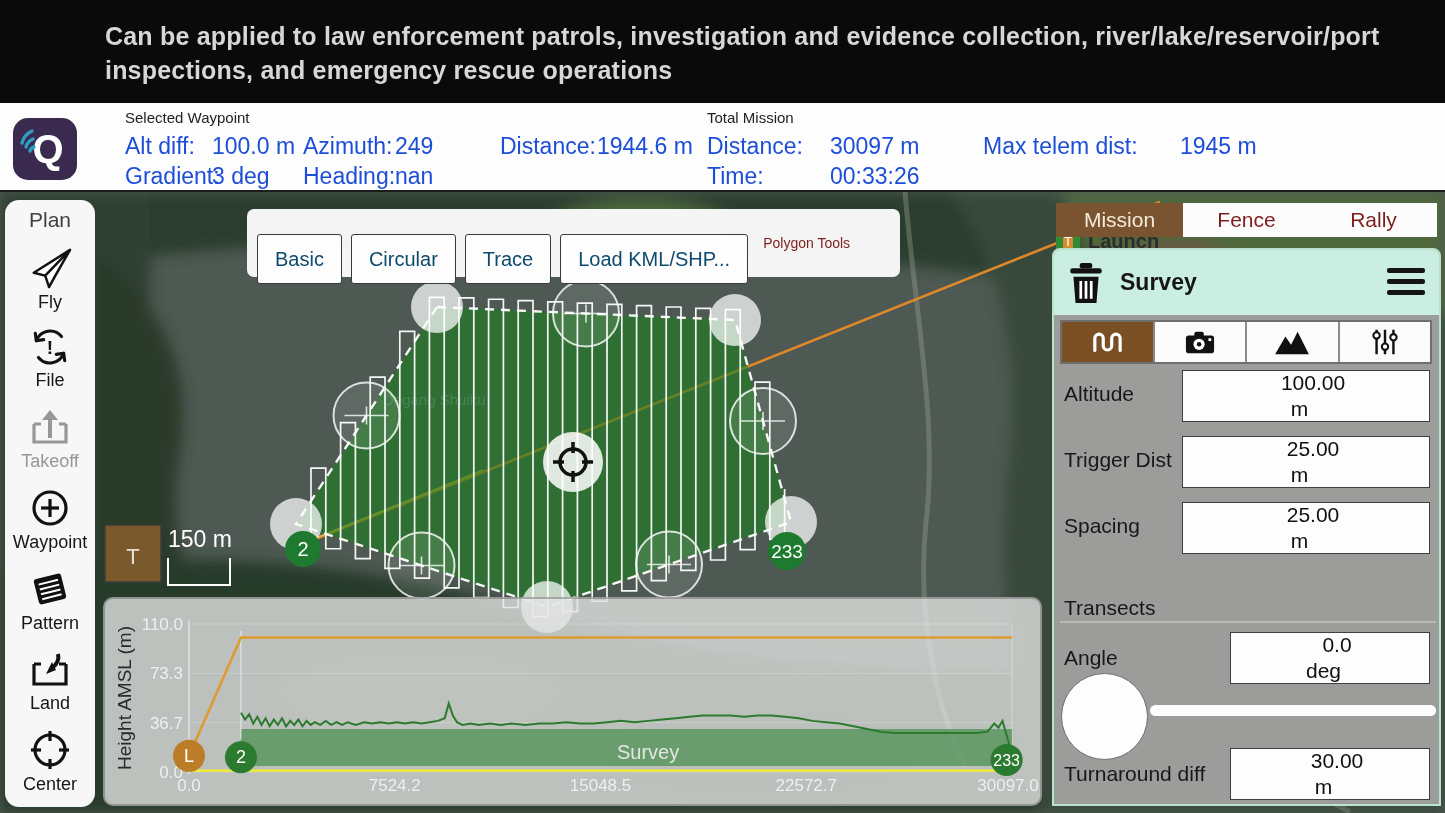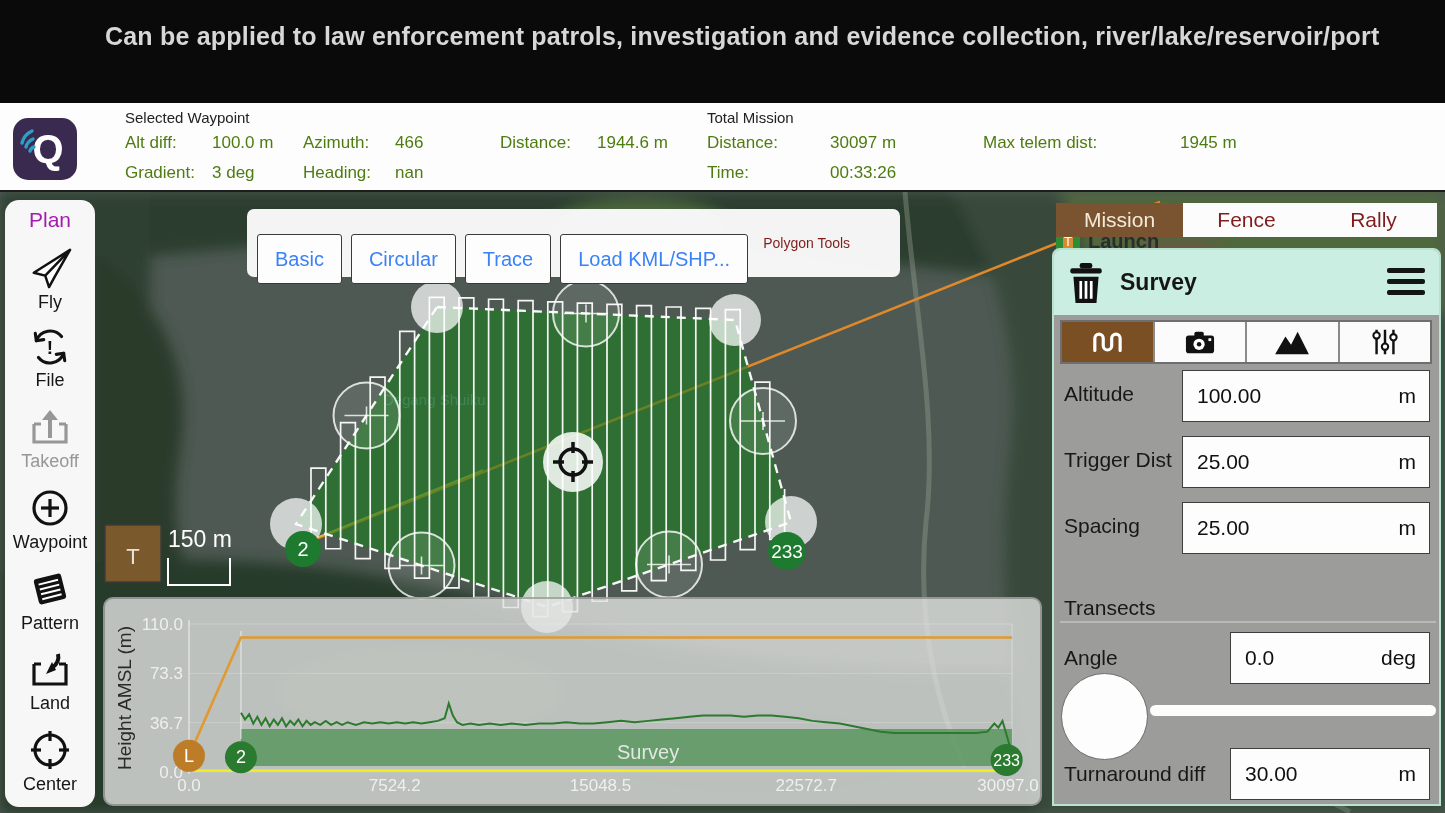--- a/index.html
+++ b/index.html
@@ -5,39 +5,39 @@
   html,body{margin:0;padding:0;background:#000;}
   #stage{position:relative;width:1445px;height:813px;overflow:hidden;
          font-family:"Liberation Sans",sans-serif;background:#47544b;padding-left:14px;}
   
   .banner{position:absolute;left:0;top:0;width:1445px;height:103px;background:#0a0a0a;z-index:20;}
   .banner .b-line{position:absolute;left:105px;color:#d7d7d7;font-size:25px;font-weight:700;letter-spacing:.2px;}
   .banner .b1{top:22px;} .banner .b2{top:56px;}
   
   .header{position:absolute;left:0;top:103px;width:1445px;height:89px;background:#fdfdfd;
           border-bottom:2px solid #1d1d1d;z-index:19;box-sizing:border-box;}
-  .header .hlbl,.header .hval{position:absolute;font-size:17px;color:#4d7c0f;white-space:nowrap;}
+  .header .hlbl,.header .hval{position:absolute;font-size:23px;color:#1d4ed8;white-space:nowrap;}
   .header .htitle{position:absolute;font-size:15px;color:#222;white-space:nowrap;}
   .logo{position:absolute;left:12px;top:14px;width:66px;height:64px;}
   
   .workspace{position:absolute;left:0;top:192px;width:1445px;height:621px;}
   #map{position:absolute;left:0;top:0;z-index:1;}
   
   .sidebar{position:absolute;left:5px;top:8px;width:90px;height:607px;background:rgba(253,253,253,.97);
            border-radius:14px;z-index:7;display:flex;flex-direction:column;align-items:center;
            justify-content:space-between;padding:8px 0 12px;box-sizing:border-box;}
-  .sb-title{font-size:21px;color:#a21caf;}
+  .sb-title{font-size:21px;color:#404040;}
   .sb-item{display:flex;flex-direction:column;align-items:center;gap:3px;cursor:pointer;}
   .sb-item span.lbl{font-size:18px;color:#161616;}
   .sb-item.disabled span.lbl{color:#979797;}
   
   .toolbar{position:absolute;left:247px;top:17px;width:653px;height:68px;background:rgba(250,250,250,.97);
            border-radius:7px;z-index:5;display:flex;align-items:center;padding:0 10px;box-sizing:border-box;gap:9px;}
   .tb-btn{height:48px;border:1.6px solid #3a3a3a;border-radius:3px;background:#fdfdfd;
-          font-size:20px;color:#3b82f6;display:flex;align-items:center;padding:0 17px;cursor:pointer;white-space:nowrap;margin-top:32px;}
+          font-size:20px;color:#0c4a6e;display:flex;align-items:center;padding:0 17px;cursor:pointer;white-space:nowrap;margin-top:32px;}
   .tb-label{font-size:14px;color:#7f1d1d;padding-left:6px;white-space:nowrap;}
   
   .launch-row{position:absolute;left:1056px;top:38px;z-index:3;display:flex;align-items:center;gap:8px;}
   .launch-ico{width:24px;height:22px;position:relative;background:#2e8b36;}
   .launch-ico i{position:absolute;left:7px;top:0;width:10px;height:22px;background:#d78a2e;
                 color:#fff;font-style:normal;font-size:13px;text-align:center;line-height:22px;}
   .launch-row .lbl{font-size:20px;color:#2c2c2c;font-weight:bold;}
   
   .rtabs{position:absolute;left:1056px;top:11px;width:381px;height:34px;z-index:6;display:flex;background:#fcfcfc;}
   .rtab{flex:1;display:flex;align-items:center;justify-content:center;font-size:21px;color:#7f1d1d;cursor:pointer;}
@@ -48,58 +48,59 @@
   .sheader{position:absolute;left:0;top:0;width:100%;height:65px;background:#cbeee3;display:flex;align-items:center;}
   .sheader .title{font-size:23px;font-weight:700;color:#161616;margin-left:14px;}
   .burger{position:absolute;right:14px;top:18px;width:38px;height:28px;cursor:pointer;}
   .burger div{height:5px;background:#141414;border-radius:2px;margin-bottom:6px;}
   .stabs{position:absolute;left:6px;top:70px;width:372px;height:44px;background:#8a8a8a;border:2px solid #6f6f6f;
          box-sizing:border-box;display:grid;grid-template-columns:1fr 1fr 1fr 1fr;gap:2px;}
   .stab{background:#fbfbfb;display:flex;align-items:center;justify-content:center;cursor:pointer;}
   .stab.active{background:#7a4f24;}
   .srow-lbl{position:absolute;left:10px;font-size:21px;color:#181818;white-space:nowrap;}
   .field{position:absolute;background:#fdfdfd;border:1.6px solid #3f3f3f;box-sizing:border-box;
-         display:flex;align-items:center;font-size:21px;color:#101010;cursor:text;}
+         display:flex;align-items:center;font-size:21px;color:#101010;cursor:text;flex-direction:column;}
   .field .val{padding-left:14px;flex:1;}
   .field .unit{padding-right:13px;}
   .divider{position:absolute;left:6px;width:376px;height:2px;background:#b9b9b7;}
   .slider-track{position:absolute;left:96px;top:455px;width:286px;height:11px;background:#fdfdfd;border-radius:6px;cursor:pointer;}
   .slider-knob{position:absolute;left:7px;top:423px;width:87px;height:87px;border-radius:50%;
                background:#fdfdfd;border:1.5px solid #6e6e6e;box-sizing:border-box;cursor:grab;}
   
   .chart-panel{position:absolute;left:103px;top:405px;width:939px;height:209px;z-index:4;
                background:rgba(226,228,226,.8);border:2px solid rgba(80,80,80,.4);
                border-radius:10px;box-sizing:border-box;}
   .chart-ytitle{position:absolute;left:-60px;top:88px;width:160px;text-align:center;
                 transform:rotate(-90deg);font-size:19px;color:#2a2a2a;}
   text{font-family:"Liberation Sans",sans-serif;}
 </style>
 </head>
 <body>
 <div id="stage">
 
 <div class="banner">
   <div class="b-line b1">Can be applied to law enforcement patrols, investigation and evidence collection, river/lake/reservoir/port</div>
+  <div class="b-line b2">inspections, and emergency rescue operations</div>
 </div>
 
 <div class="header">
   <svg class="logo" viewBox="0 0 66 64">
     <rect x="1" y="1" width="64" height="62" rx="15" fill="#3b2a4f"></rect>
     <text x="36" y="46" font-size="40" font-weight="bold" fill="#ffffff" text-anchor="middle">Q</text>
     <path d="M10,26 a18,18 0 0 1 10,-12" stroke="#2f9ec4" stroke-width="3.4" fill="none" stroke-linecap="round"></path>
     <path d="M14,30 a12,12 0 0 1 7,-8" stroke="#2f9ec4" stroke-width="3.4" fill="none" stroke-linecap="round"></path>
     <path d="M18,34 a6,6 0 0 1 4,-4" stroke="#2f9ec4" stroke-width="3.4" fill="none" stroke-linecap="round"></path>
   </svg>
   <span class="htitle" style="left:125px;top:6px">Selected Waypoint</span>
   <span class="hlbl" style="left:125px;top:30px">Alt diff:</span>
   <span class="hval" style="left:212px;top:30px">100.0 m</span>
   <span class="hlbl" style="left:125px;top:60px">Gradient:</span>
   <span class="hval" style="left:212px;top:60px">3 deg</span>
   <span class="hlbl" style="left:303px;top:30px">Azimuth:</span>
-  <span class="hval" style="left:395px;top:30px">466</span>
+  <span class="hval" style="left:395px;top:30px">249</span>
   <span class="hlbl" style="left:303px;top:60px">Heading:</span>
   <span class="hval" style="left:395px;top:60px">nan</span>
   <span class="hlbl" style="left:500px;top:30px">Distance:</span>
   <span class="hval" style="left:597px;top:30px">1944.6 m</span>
   <span class="htitle" style="left:707px;top:6px">Total Mission</span>
   <span class="hlbl" style="left:707px;top:30px">Distance:</span>
   <span class="hval" style="left:830px;top:30px">30097 m</span>
   <span class="hlbl" style="left:707px;top:60px">Time:</span>
   <span class="hval" style="left:830px;top:60px">00:33:26</span>
   <span class="hlbl" style="left:983px;top:30px">Max telem dist:</span>

